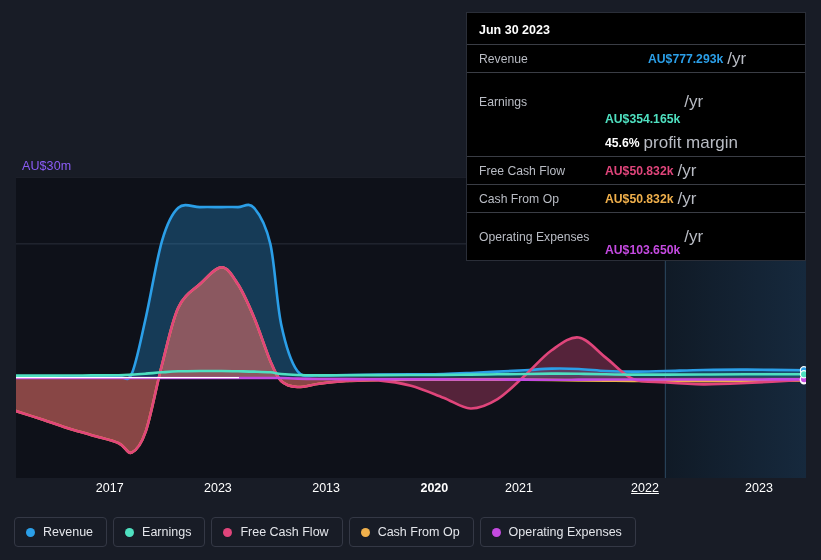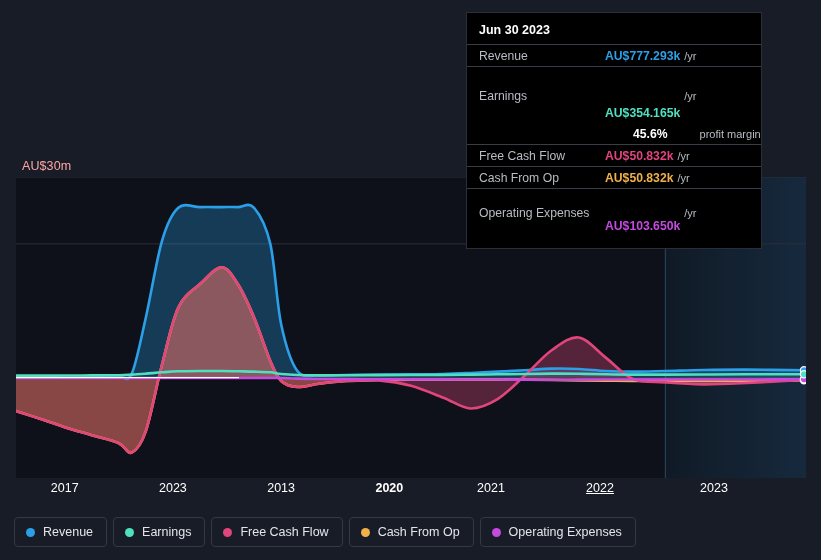--- a/index.html
+++ b/index.html
@@ -21,81 +21,82 @@
     position: absolute;
     left: 16px; top: 177px;
     width: 790px; height: 301px;
     background: #0e1119;
   }
   #plot-svg { display: block; width: 790px; height: 301px; }
 
   
   .y-label {
     position: absolute;
-    color: #fca5a5;
+    color: #8b5cf6;
     font-size: 12.5px;
     letter-spacing: .1px;
     white-space: nowrap;
   }
   #y-top   { left: 22px; top: 159px; }
   #y-zero  { left: 22px; top: 359px; }
   #y-bot   { left: 22px; top: 459px; }
 
   #x-axis {
     position: absolute;
     left: 16px; top: 481px;
     width: 790px; height: 22px;
   }
   #x-axis .x-tick {
     position: absolute;
     top: 0;
     transform: translateX(-50%);
     color: #ffffff;
     font-size: 12.5px;
     white-space: nowrap;
+    margin-left: 45px;
   }
 
   
   #tooltip {
     position: absolute;
     left: 466px; top: 12px;
-    width: 296px;
+    width: 340px;
     background: #000000;
     border: 1px solid #2a2e38;
-    padding: 0 0 12px 0;
+    padding: 0 0 0 0;
   }
   #tooltip .tt-date {
     color: #ffffff;
     font-size: 12.5px;
     font-weight: bold;
     padding: 10px 12px 7px 12px;
   }
   .tt-row {
     display: flex;
     align-items: center;
     border-top: 1px solid #3a3d45;
     padding: 4px 12px 3px 12px;
     min-height: 17px;
   }
-  .tt-row.no-rule { border-top: none; gap: 28px; }
+  .tt-row.no-rule { border-top: none; }
   .tt-label {
     color: #b9bcc4;
     font-size: 12.2px;
     width: 126px;
     flex: 0 0 126px;
     white-space: nowrap;
   }
   .tt-val {
     font-size: 12.2px;
     font-weight: bold;
     white-space: nowrap;
   }
   .tt-unit {
     color: #b9bcc4;
-    font-size: 11px;
+    font-size: 17px;
     font-weight: normal;
     margin-left: 4px;
     white-space: nowrap;
   }
   .tt-margin-val { color: #ffffff; font-weight: bold; font-size: 12.2px; }
 
   
   #legend {
     position: absolute;
     left: 14px; top: 517px;
@@ -170,31 +171,31 @@
           <line x1="0" y1="200.66666666666666" x2="223" y2="200.66666666666666" stroke="#ffffff" stroke-width="1.4"></line>
         </g>
     </svg>
   </div>
 
   <div id="x-axis">
       <div class="x-tick" style="left: 48.6986px;">2017</div>
       <div class="x-tick" style="left: 156.918px;">2023</div>
       <div class="x-tick" style="left: 265.137px;">2013</div>
       <div class="x-tick" style="left: 373.356px; font-weight: bold;">2020</div>
-      <div class="x-tick" style="left: 475px; text-align: center;">2021</div>
+      <div class="x-tick" style="left: 458px; text-align: center;">2021</div>
       <div class="x-tick" style="left: 584px; text-decoration: underline;">2022</div>
       <div class="x-tick" style="left: 698.014px;">2023</div>
     </div>
 
   <div id="tooltip">
     <div class="tt-date">Jun 30 2023</div>
     <div id="tt-rows">
         <div class="tt-row">
           <span class="tt-label">Revenue</span>
-          <span class="tt-val" style="color: rgb(43, 159, 232);">AU$777.293k</span>
+          <span class="tt-val" style="color: rgb(43, 159, 232); margin-left: 43px;">AU$777.293k</span>
           <span class="tt-unit">/yr</span>
         </div>
         <div class="tt-row">
           <span class="tt-label">Earnings</span>
           <span class="tt-val" style="color: rgb(79, 224, 192); margin-top: 35px;">AU$354.165k</span>
           <span class="tt-unit">/yr</span>
         </div>
         <div class="tt-row no-rule">
           <span class="tt-label"></span>
           <span class="tt-margin-val" style="color: rgb(255, 255, 255);">45.6%</span>

